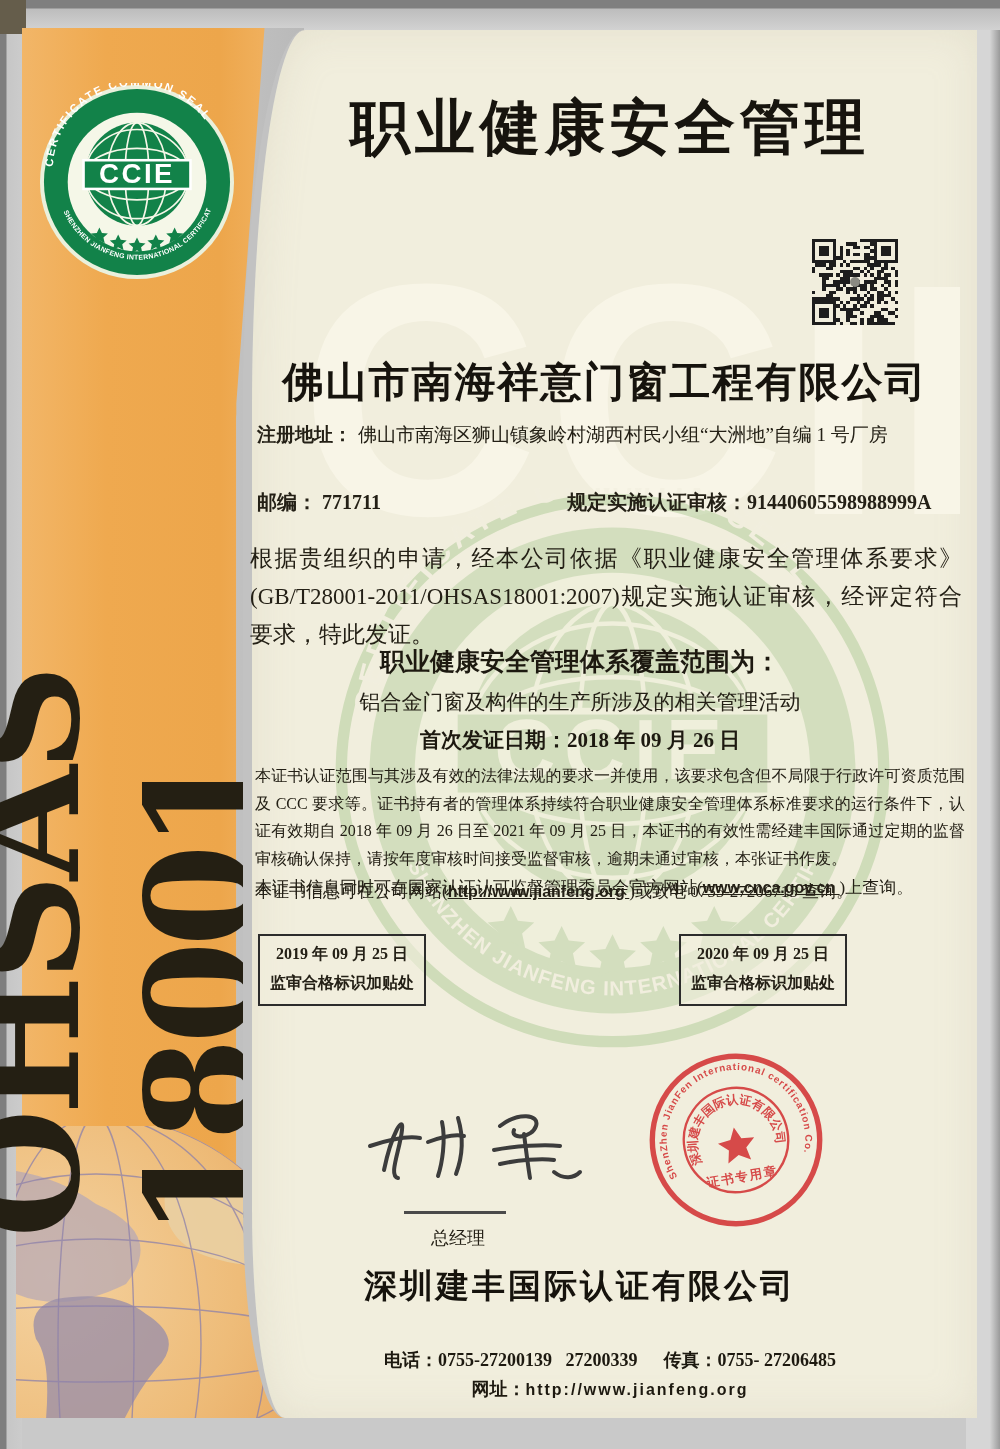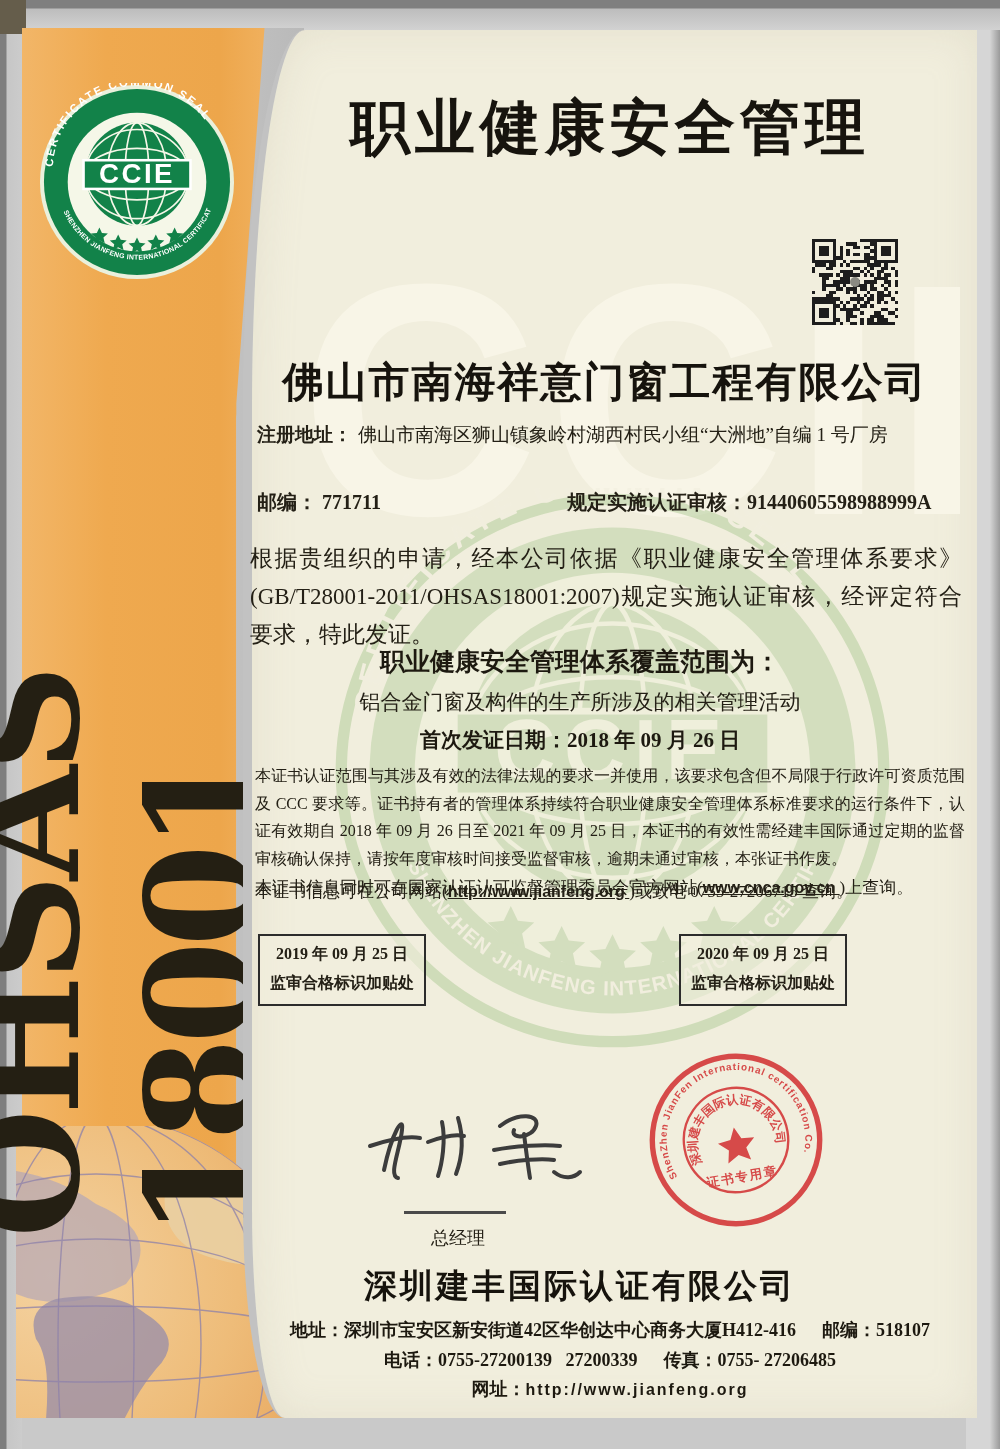--- a/index.html
+++ b/index.html
@@ -569,23 +569,20 @@
       <circle cx="100" cy="100" r="93" fill="none" stroke="#d43d3d" stroke-width="6"></circle>
       <circle cx="100" cy="100" r="58" fill="none" stroke="#d43d3d" stroke-width="2.6"></circle>
       <text font-size="11" font-weight="bold" fill="#d43d3d" letter-spacing="1"><textPath href="#rRing" startOffset="0%">ShenZhen JianFen International certification Co.Ltd.</textPath></text>
       <text font-size="13.5" font-weight="bold" fill="#d43d3d"><textPath href="#rInner" startOffset="2%">深圳建丰国际认证有限公司</textPath></text>
       <path fill="#d43d3d" d="M100,86 l6.2,13 14.2,1.5 -10.6,9.7 3,14 -12.8,-7.2 -12.8,7.2 3,-14 -10.6,-9.7 14.2,-1.5Z"></path>
       <text x="100" y="146" text-anchor="middle" font-size="14" font-weight="bold" fill="#d43d3d" letter-spacing="2">证书专用章</text>
     </g>
   </svg>
 
   <div class="abs issuer-name">深圳建丰国际认证有限公司</div>
-  <div class="abs issuer-line" style="top:1318px">
-    <span>地址：</span><span>深圳市宝安区新安街道42区华创达中心商务大厦H412-416</span><span class="sp">邮编：</span><span>518107</span>
-  </div>
   <div class="abs issuer-line" style="top:1348px">
     <span>电话：</span><span style="white-space:pre">0755-27200139   27200339</span><span class="sp">传真：</span><span>0755- 27206485</span>
   </div>
   <div class="abs issuer-line" style="top:1377px">
     <span>网址：</span><span class="weburl">http://www.jianfeng.org</span>
   </div>
 
 </div>
 
 </body></html>

